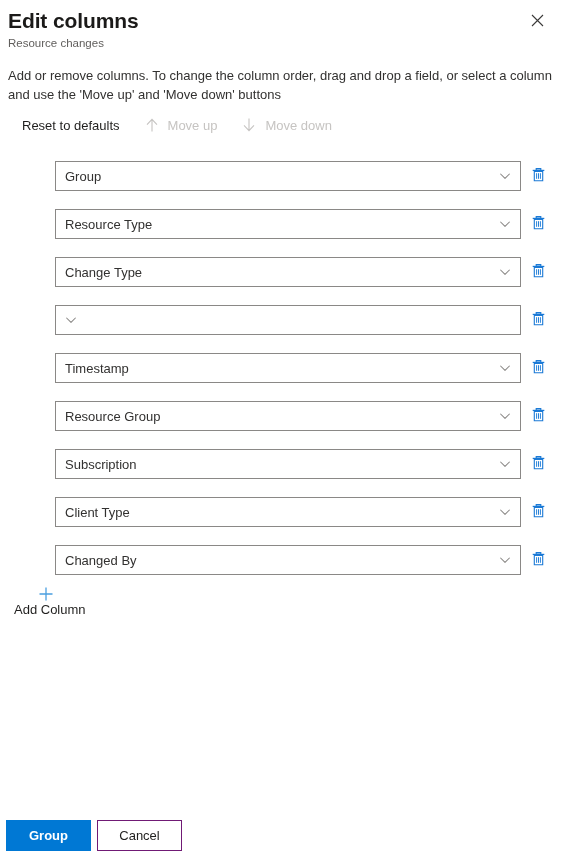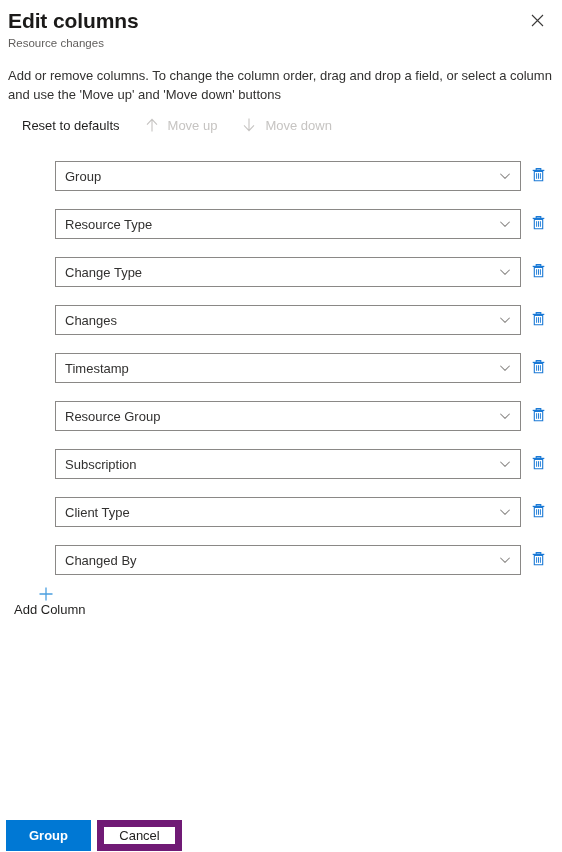--- a/index.html
+++ b/index.html
@@ -215,21 +215,21 @@
     width: 85px;
     background: #0078d4;
     border: 1px solid #0078d4;
     color: #ffffff;
     font-weight: 700;
   }
   .btn-secondary {
     left: 97px;
     width: 85px;
     background: #ffffff;
-    border: 7px solid #701a75;
+    border: 1px solid #701a75;
     color: #201f1e;
   }
 </style>
 </head>
 <body>
 
 <div class="header">
   <div class="title">Edit columns</div>
   <div class="subtitle">Resource changes</div>
   <button class="close-btn" aria-label="Close">
@@ -317,21 +317,20 @@
         <span><svg width="15" height="16" viewBox="0 0 15 16">
             <path d="M5.2 1.6 h4.6 v1.6 h-4.6 z" stroke="#1b7ad6" stroke-width="1.1" fill="none"></path>
             <path d="M1.7 3.4 h11.6" stroke="#1b7ad6" stroke-width="1.2" fill="none"></path>
             <path d="M3.3 4.4 h8.4 v9.3 h-8.4 z" stroke="#1b7ad6" stroke-width="1.1" fill="none"></path>
             <path d="M5.6 6.2 v5.6 M7.5 6.2 v5.6 M9.4 6.2 v5.6" stroke="#1b7ad6" stroke-width="0.95" fill="none"></path>
           </svg></span>
       </button>
     </div>
     <div class="column-row">
       <div class="dropdown">
-        <span class="dropdown-label">Changes</span>
         <span class="dropdown-chevron">
           <svg width="12" height="12" viewBox="0 0 12 12">
             <path d="M1.6 4 L6 8.4 L10.4 4" stroke="#8a8886" stroke-width="1.05" fill="none" stroke-linecap="round" stroke-linejoin="round"></path>
           </svg>
         </span>
       </div>
       <button class="delete-btn">
         <span><svg width="15" height="16" viewBox="0 0 15 16">
             <path d="M5.2 1.6 h4.6 v1.6 h-4.6 z" stroke="#1b7ad6" stroke-width="1.1" fill="none"></path>
             <path d="M1.7 3.4 h11.6" stroke="#1b7ad6" stroke-width="1.2" fill="none"></path>

